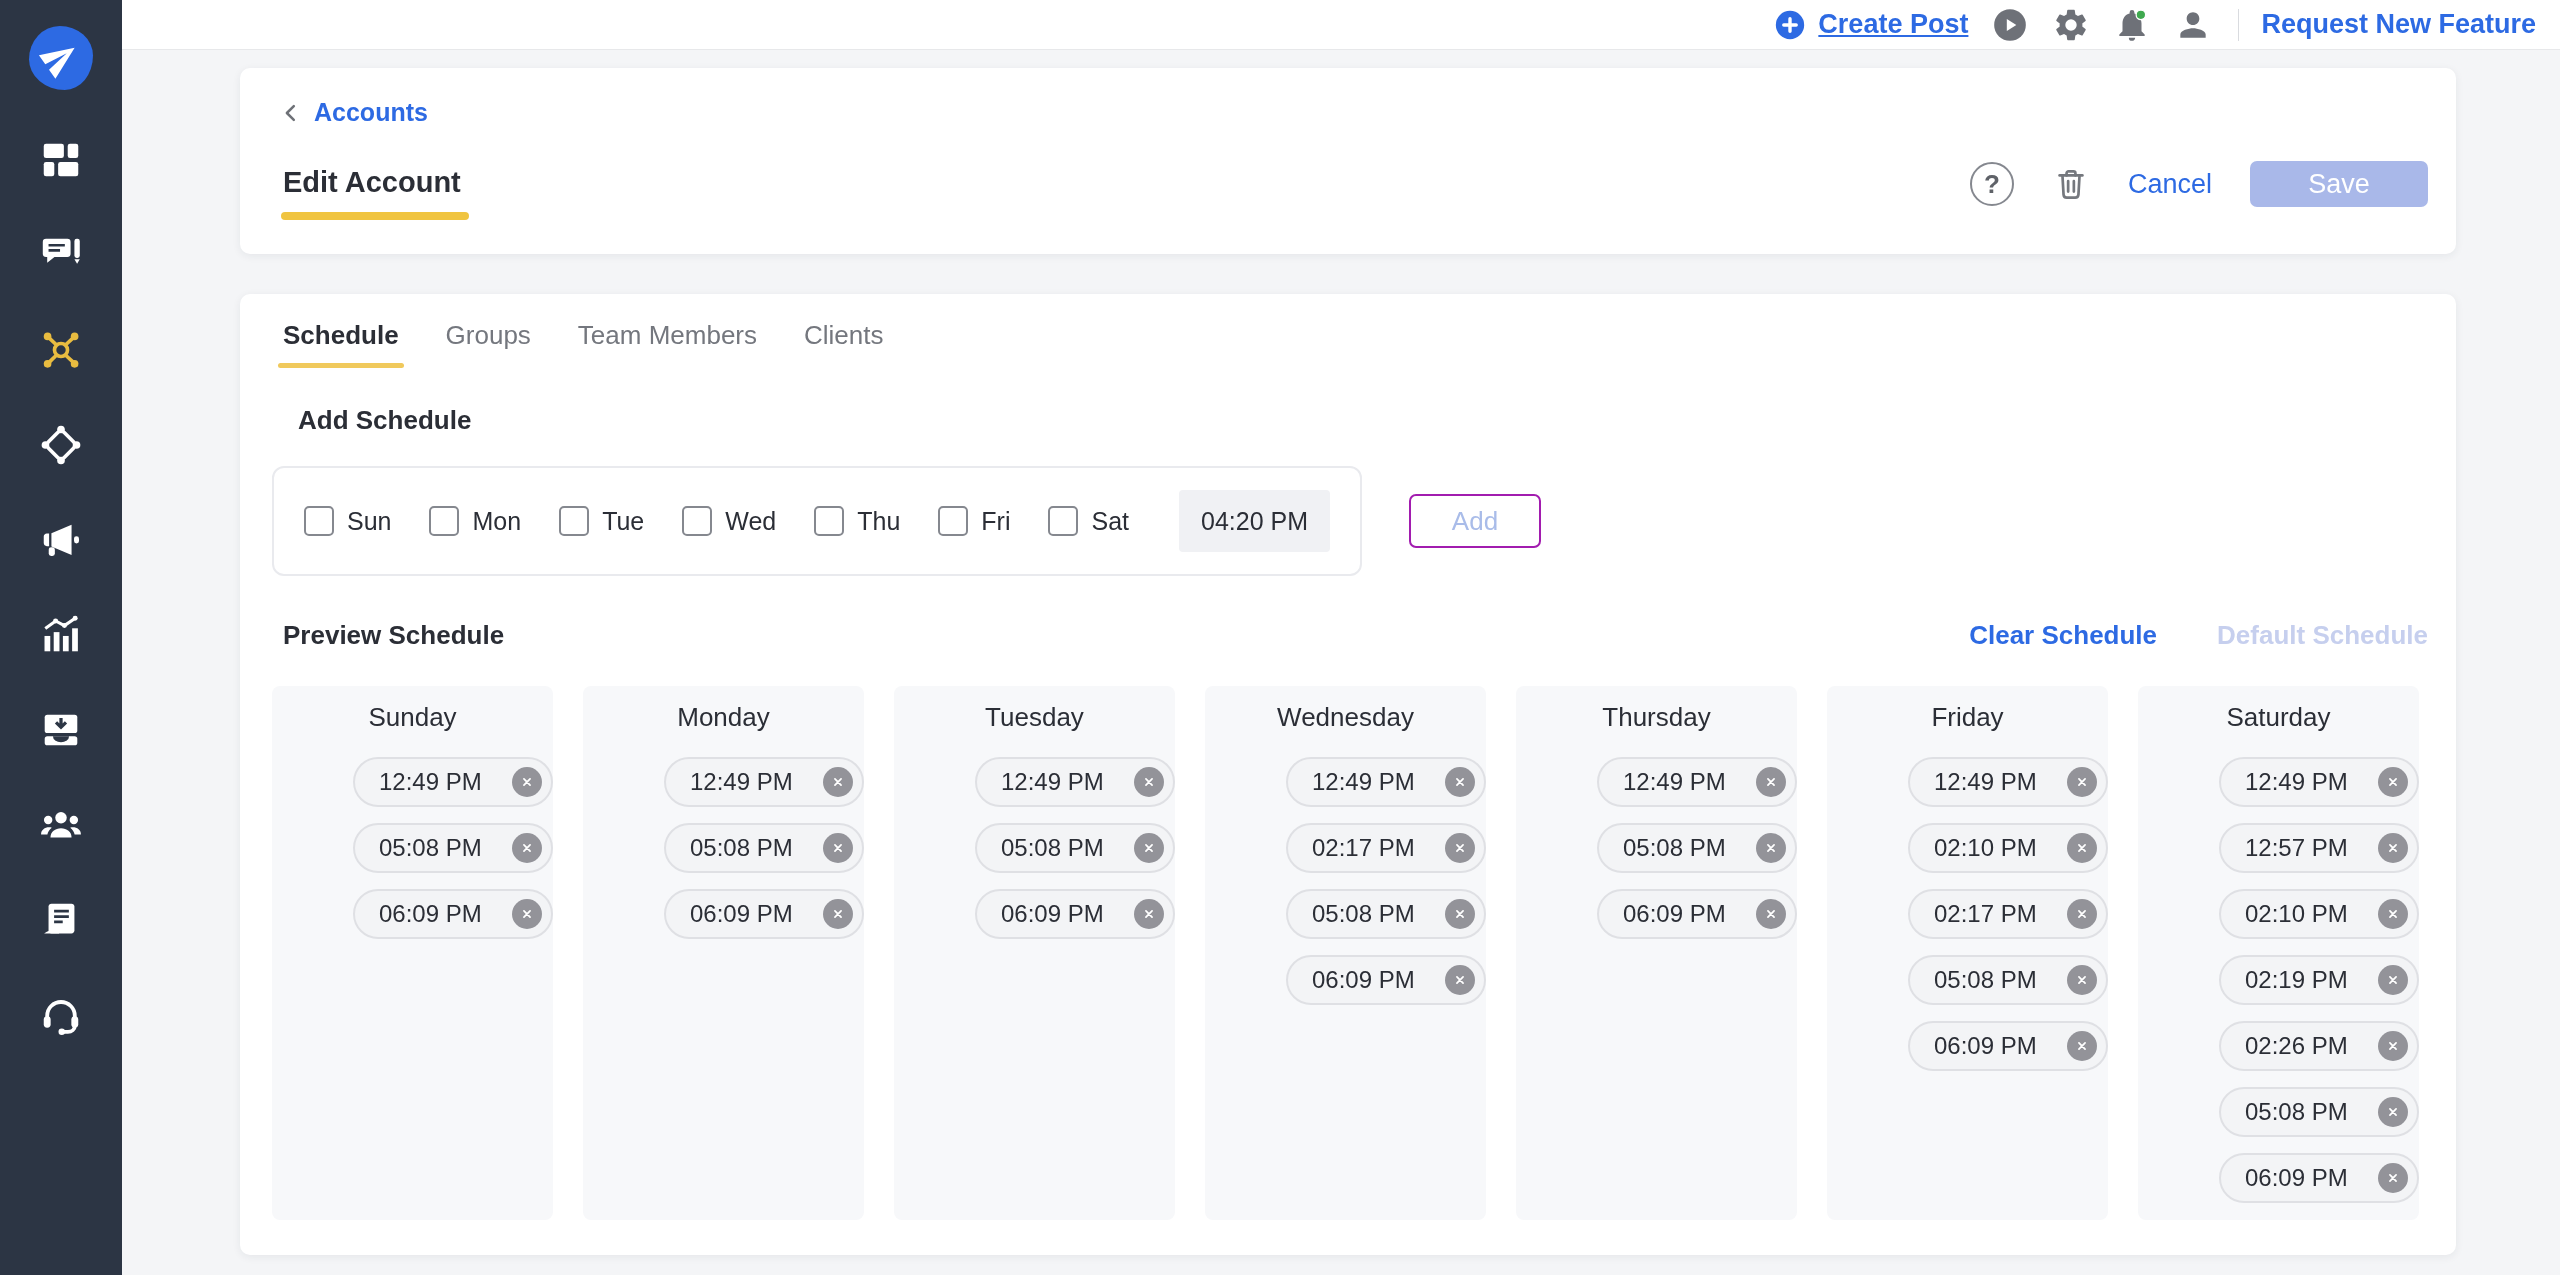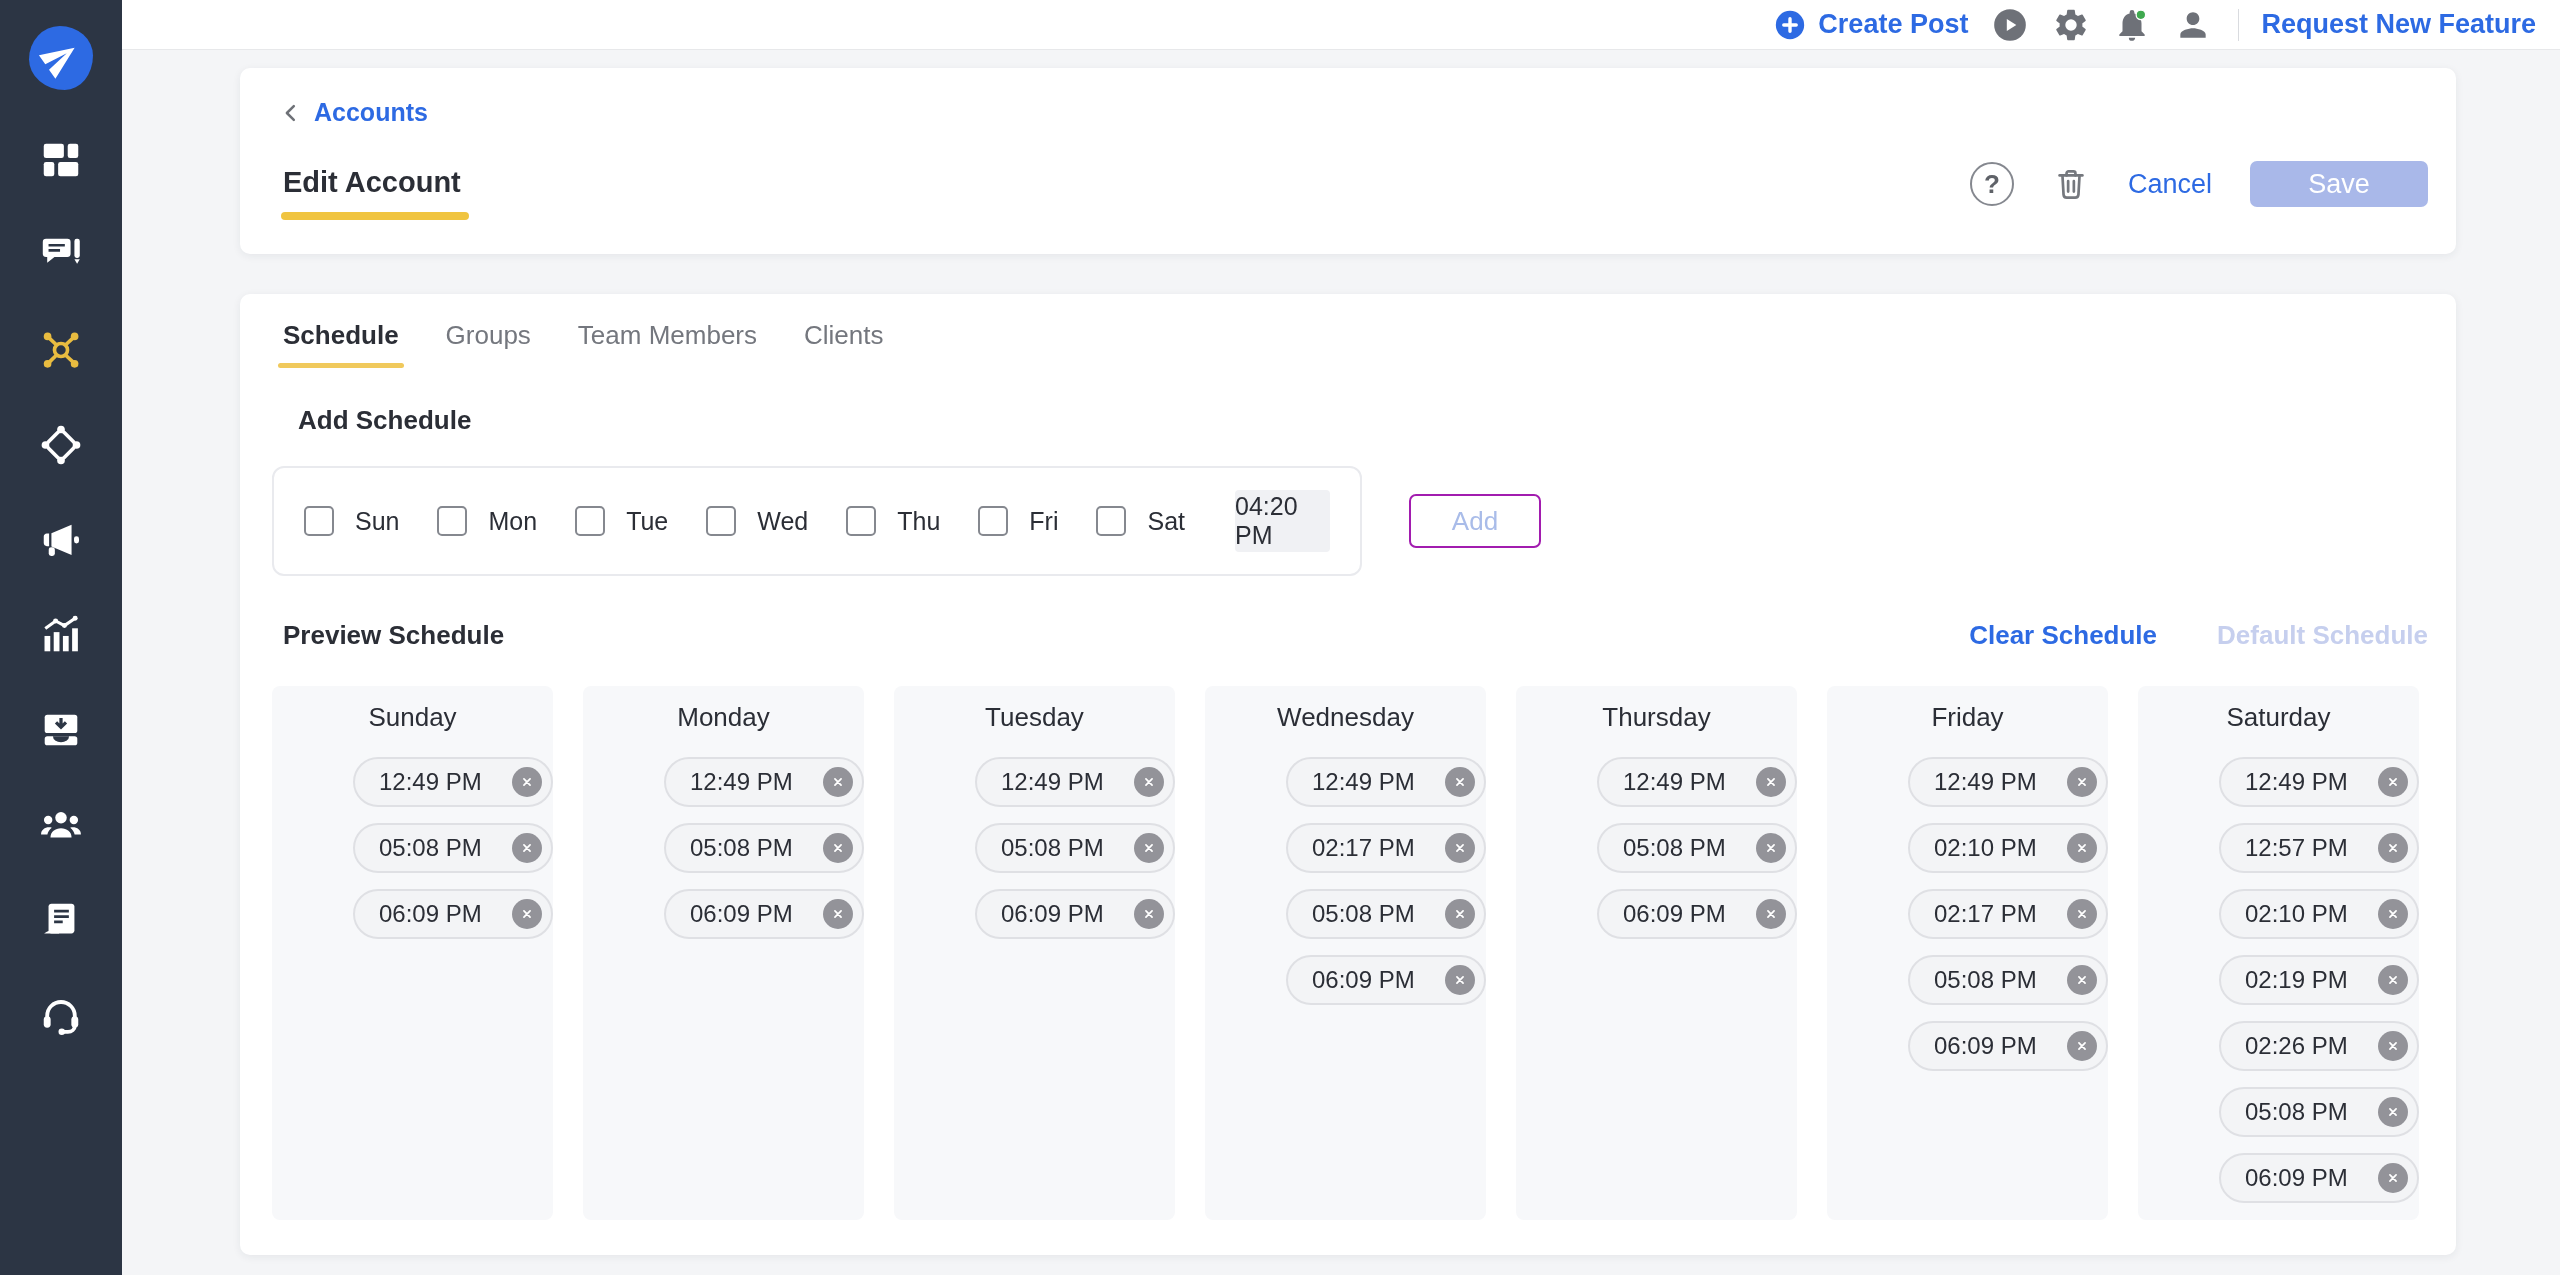--- a/index.html
+++ b/index.html
@@ -20,21 +20,21 @@
   .sidebar .logo + .nav-item{margin-top:47px;}
   .sidebar .nav-item.active{color:#e9bc40;}
   .sidebar .ic, .ic{display:block;line-height:0;}
   .sidebar .ic svg{width:46px;height:46px;}
 
   
   .topbar{position:absolute;left:122px;right:0;top:0;height:50px;background:#fff;
           border-bottom:1px solid #e7e8ea;display:flex;align-items:center;
           justify-content:flex-end;padding-right:24px;}
   .create-post{display:flex;align-items:center;gap:11px;color:#2d6ae3;
-               font-size:27px;font-weight:700;}
+               font-size:27px;font-weight:700;text-decoration:underline;}
   .create-post .ic svg{width:34px;height:34px;}
   .tb-btn{width:38px;height:38px;margin-left:23px;color:#6e7178;cursor:pointer;}
   .tb-btn svg{width:38px;height:38px;}
   .tb-divider{width:1px;height:32px;background:#d9dbdf;margin:0 22px 0 26px;}
   .request-feature{color:#2d6ae3;font-size:27px;font-weight:700;}
 
   
   .card{position:absolute;left:240px;width:2216px;background:#fff;border-radius:10px;
         box-shadow:0 2px 8px rgba(25,39,60,.07);}
   .header-card{top:68px;height:186px;}
@@ -62,21 +62,21 @@
   
   .tabs{position:absolute;left:43px;top:26px;display:flex;gap:47px;font-size:26px;}
   .tab{color:#74777e;padding-bottom:17px;position:relative;cursor:pointer;}
   .tab.active{color:#2b2e36;font-weight:600;}
   .tab.active::after{content:"";position:absolute;left:-5px;right:-5px;bottom:0;height:5px;
                      background:#f0c95c;border-radius:3px;}
   .add-heading{position:absolute;left:43px;top:96px;margin:15px;font-size:26px;font-weight:600;}
   .form-row{position:absolute;left:32px;top:172px;display:flex;align-items:center;}
   .days-box{width:1090px;height:110px;border:2px solid #e9eaee;border-radius:12px;
             display:flex;align-items:center;padding:0 30px;}
-  .day-group{display:flex;align-items:center;gap:21px;margin-right:38px;font-size:25px;
+  .day-group{display:flex;align-items:center;gap:13px;margin-right:38px;font-size:25px;
              cursor:pointer;}
   .day-group input{appearance:none;-webkit-appearance:none;width:30px;height:30px;margin:0;
                    border:2px solid #85888f;border-radius:5px;background:#fff;cursor:pointer;}
   .time-display{margin-left:12px;width:172px;height:62px;background:#f0f1f4;border-radius:4px;
                 display:flex;align-items:center;justify-content:center;font-size:25px;
                 cursor:text;}
   .add-btn{margin-left:47px;width:132px;height:54px;background:#fff;border:2px solid #a21caf;
            border-radius:7px;color:#a9bce9;font-size:26px;font-weight:500;}
   .preview-row{position:absolute;left:43px;right:28px;top:326px;display:flex;
                align-items:center;justify-content:space-between;}

